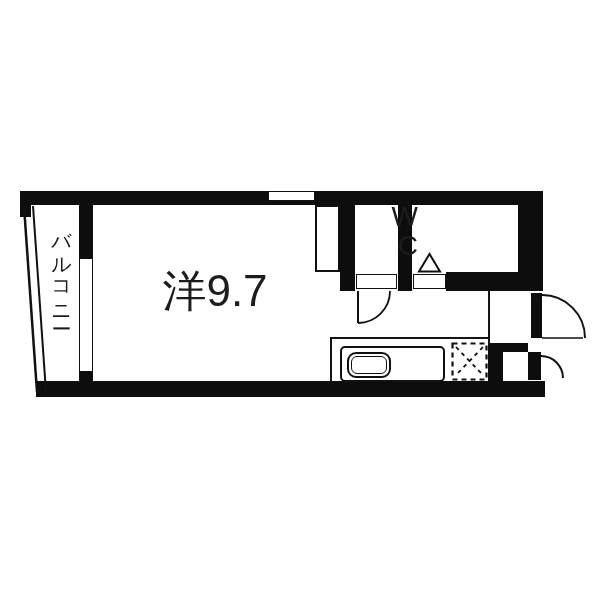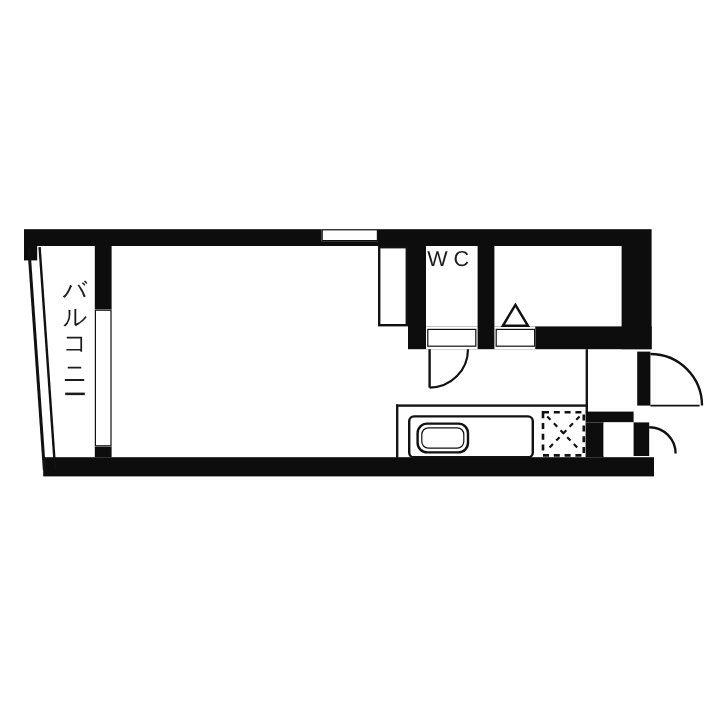--- a/index.html
+++ b/index.html
@@ -9,21 +9,21 @@
   }
   .abs{position:absolute;box-sizing:border-box;}
   .wall{background:#0d0d0d;}
   .white{background:#ffffff;}
   .thinline{background:#151515;}
   .outlined{background:#ffffff;border:2px solid #111;}
   .outlined-thin{background:#ffffff;border:1.5px solid #111;}
   .label{position:absolute;color:#1c1c1c;white-space:nowrap;}
   .lbl-main{left:150px;top:262px;width:130px;font-size:44px;letter-spacing:0px;text-align:center;}
   .lbl-bath{left:412px;top:207px;width:106px;font-size:40px;letter-spacing:2px;text-align:center;}
-  .lbl-wc{left:356px;top:202px;width:43px;font-size:18px;line-height:29px;text-align:left;white-space:normal;}
+  .lbl-wc{left:375px;top:202px;width:43px;font-size:28px;line-height:29px;text-align:right;white-space:normal;}
   .lbl-balcony{
     left:49px;top:219px;height:122px;font-size:20px;letter-spacing:2px;
     writing-mode:vertical-rl;text-orientation:mixed;white-space:nowrap;
   }
   svg.overlay{position:absolute;left:0;top:0;pointer-events:none;}
   .counter{border-radius:5px;}
   .sink-outer{border-radius:9px;}
   .sink-inner{border-radius:6px;}
 </style>
 </head>
@@ -88,15 +88,16 @@
     <path d="M456,347 L483,375" stroke="#111" stroke-width="1.8" stroke-dasharray="4,4" fill="none"></path>
     <path d="M483,347 L456,375" stroke="#111" stroke-width="1.8" stroke-dasharray="4,4" fill="none"></path>
 
     <path d="M542,295 A43,43 0 0 1 585,338" stroke="#111" stroke-width="2" fill="none"></path>
     <path d="M542,338 L583,338" stroke="#111" stroke-width="1.5" fill="none"></path>
 
     <path d="M541,356 A22,22 0 0 1 563,378" stroke="#111" stroke-width="2" fill="none"></path>
   </svg>
 
   <div class="label lbl-balcony">バルコニー</div>
+  <div class="label lbl-main">洋9.7</div>
   <div class="label lbl-wc">W C</div>
 
 </div>
 
 </body></html>

